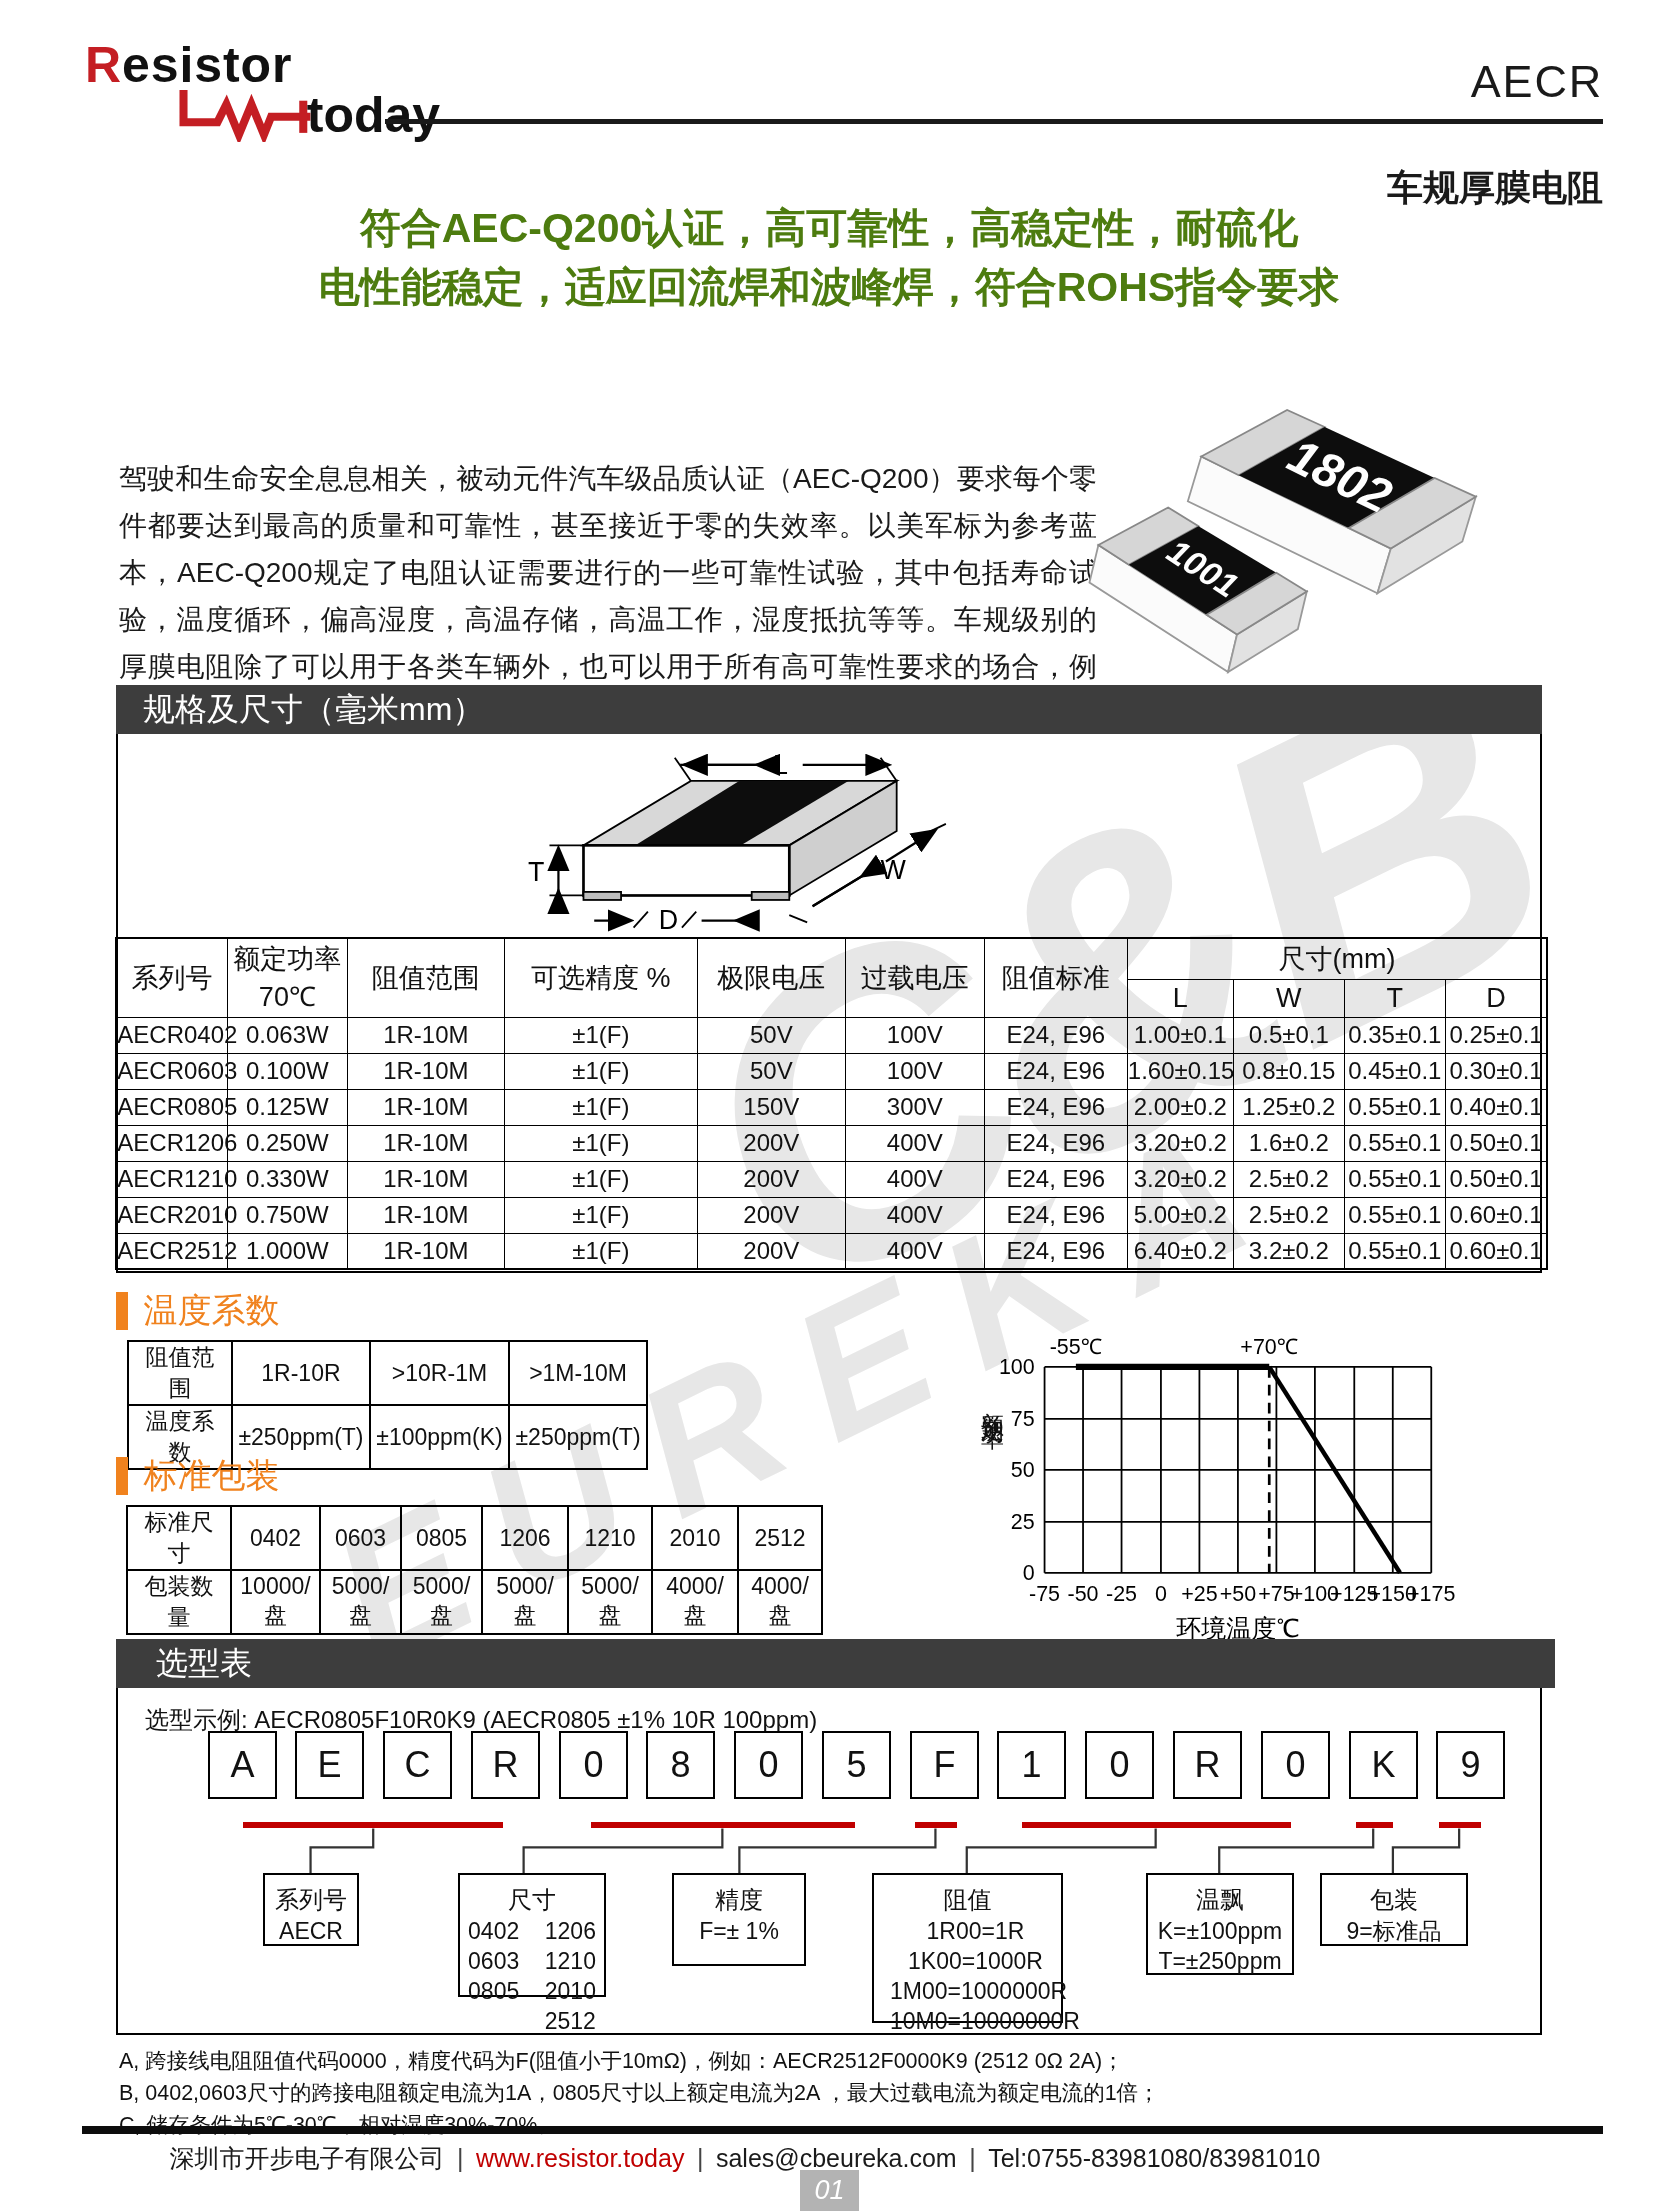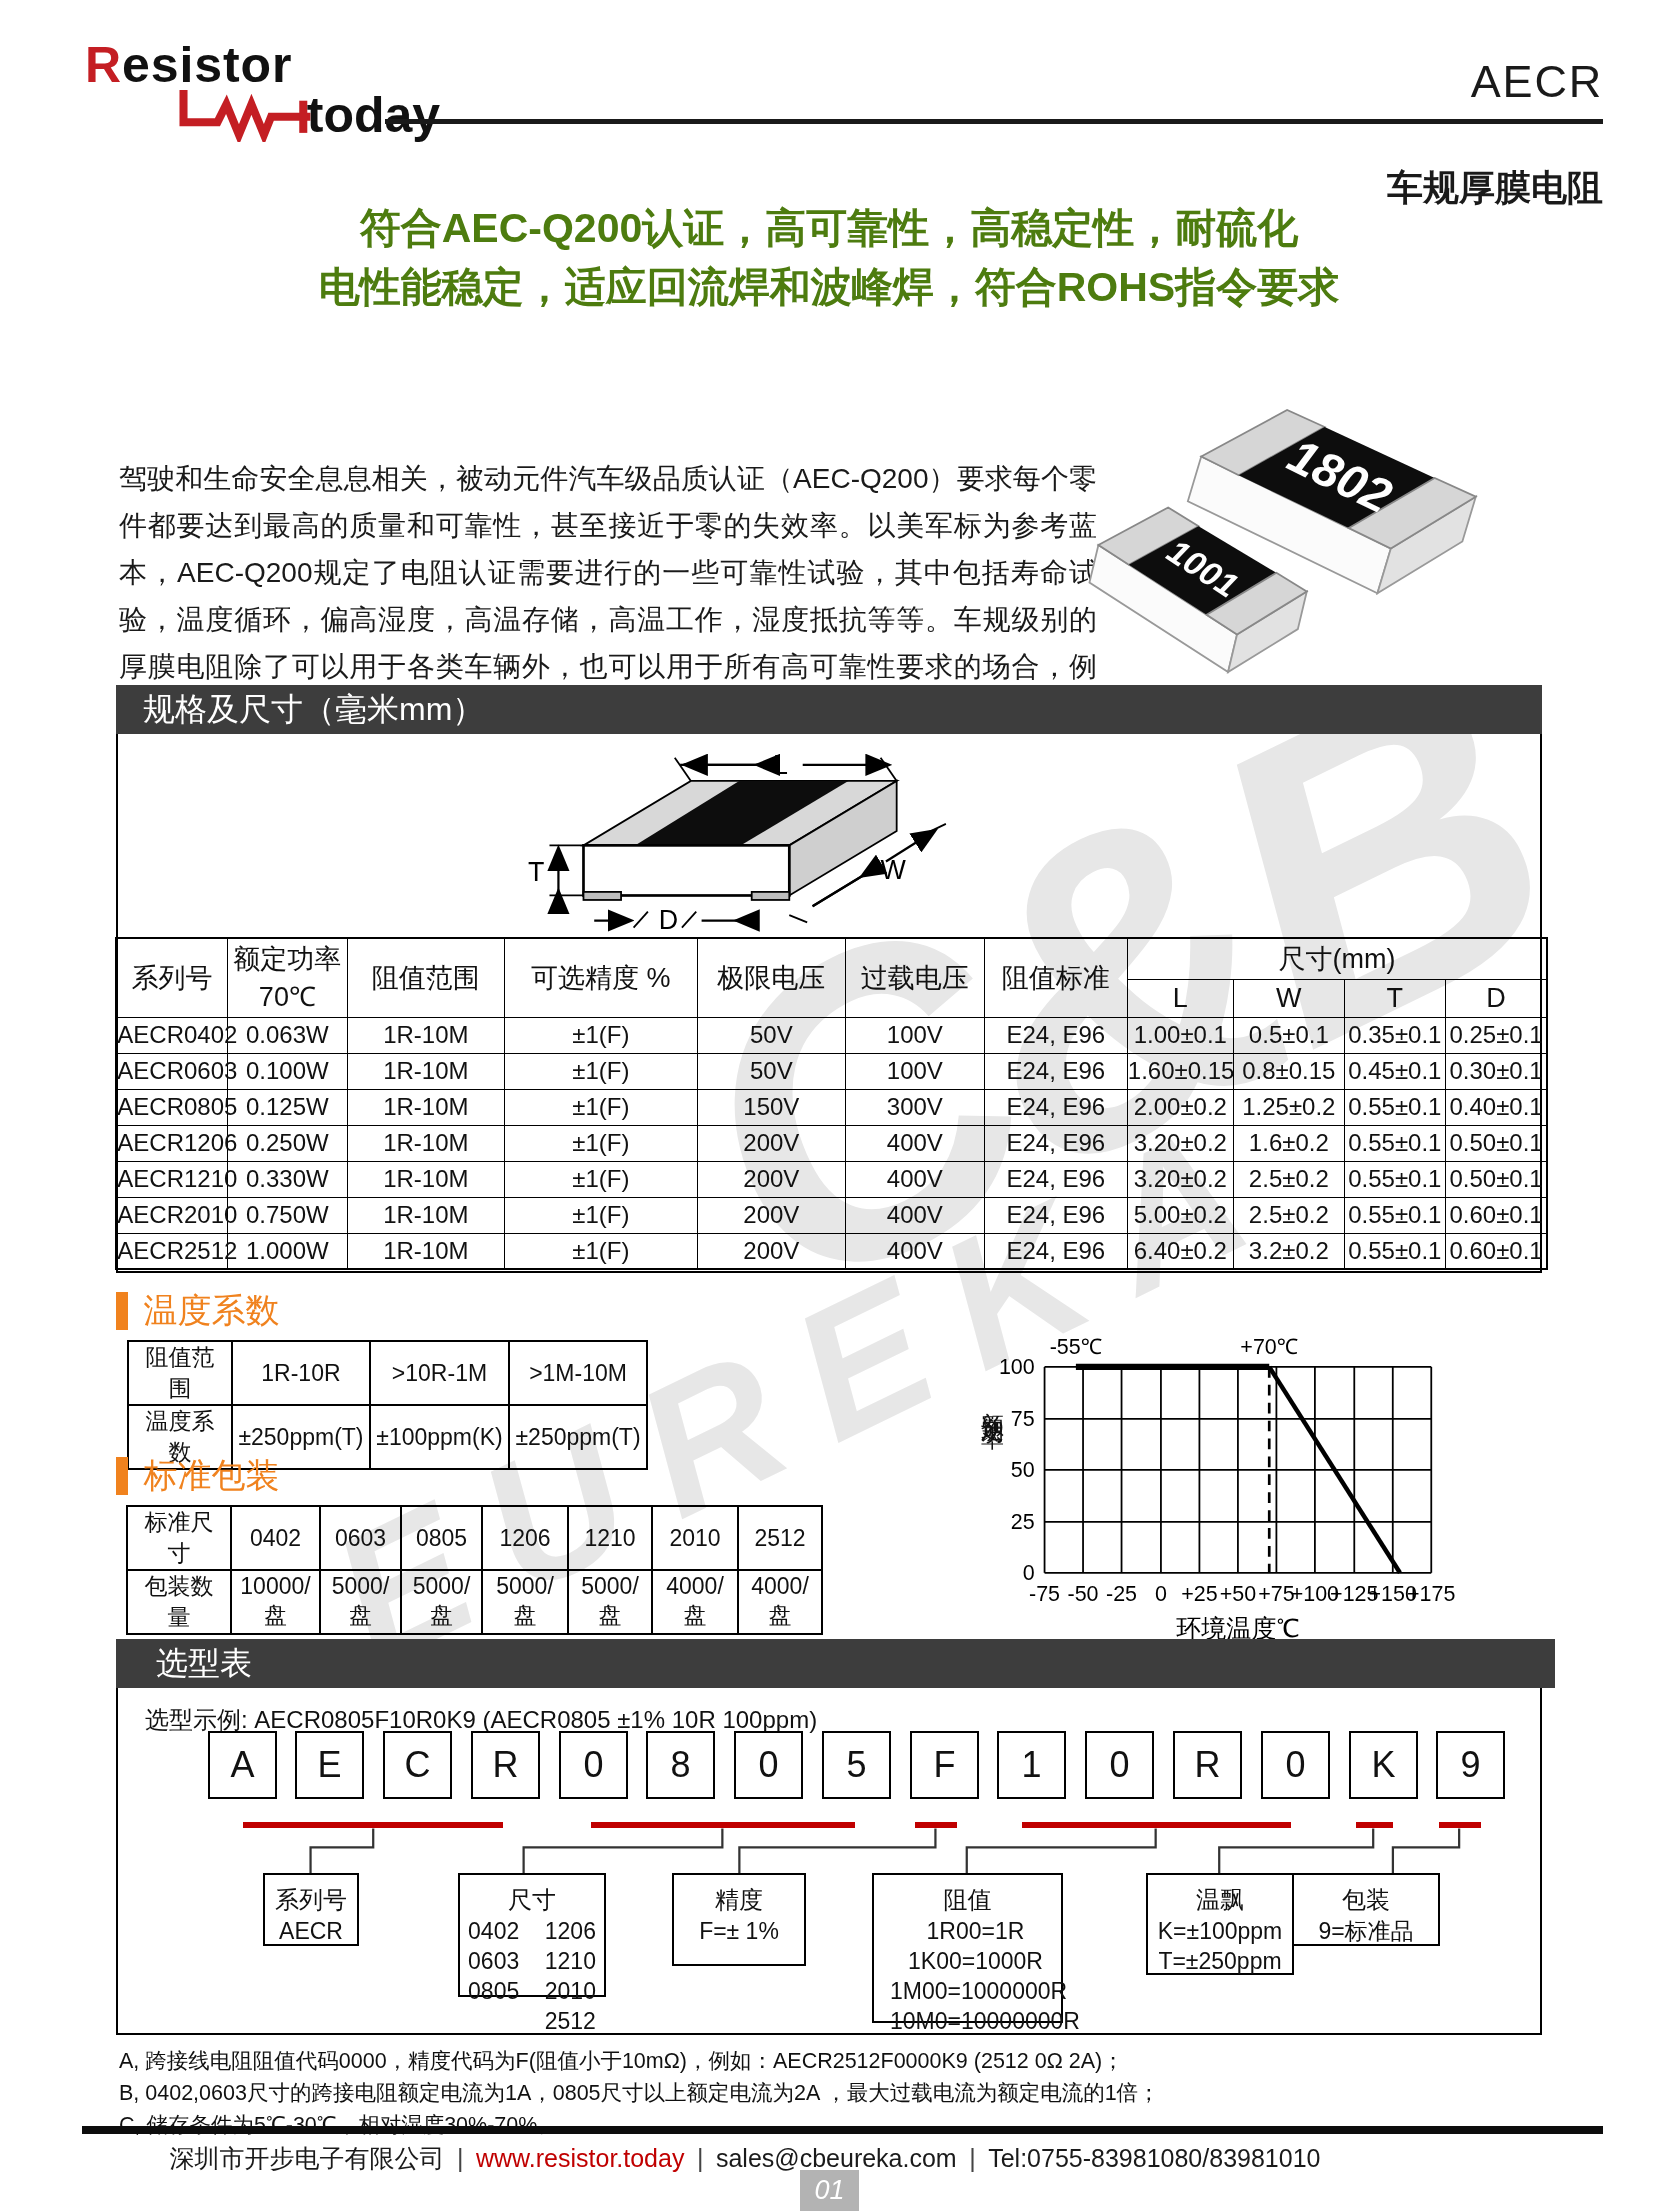--- a/index.html
+++ b/index.html
@@ -462,21 +462,21 @@
         <div class="legend-line">1R00=1R</div>
         <div class="legend-line">1K00=1000R</div>
         <div class="legend-line">1M00=1000000R</div>
         <div class="legend-line">10M0=10000000R</div>
       </div>
       <div class="legend-box" style="left:1028px;top:185px;width:148px;height:102px;">
         <div class="legend-title">温飘</div>
         <div class="legend-line">K=±100ppm</div>
         <div class="legend-line">T=±250ppm</div>
       </div>
-      <div class="legend-box" style="left:1174px;top:185px;width:148px;height:73px;">
+      <div class="legend-box" style="left:1202px;top:185px;width:148px;height:73px;">
         <div class="legend-title">包装</div>
         <div class="legend-line">9=标准品</div>
       </div>
     </div>
 
     <div class="abs" style="left:119px;top:2045px;">
       <div class="note-line">A, 跨接线电阻阻值代码0000，精度代码为F(阻值小于10mΩ)，例如：AECR2512F0000K9 (2512 0Ω 2A)；</div>
       <div class="note-line">B, 0402,0603尺寸的跨接电阻额定电流为1A，0805尺寸以上额定电流为2A ，最大过载电流为额定电流的1倍；</div>
       <div class="note-line">C, 储存条件为5℃-30℃，相对湿度30%-70%。</div>
     </div>

